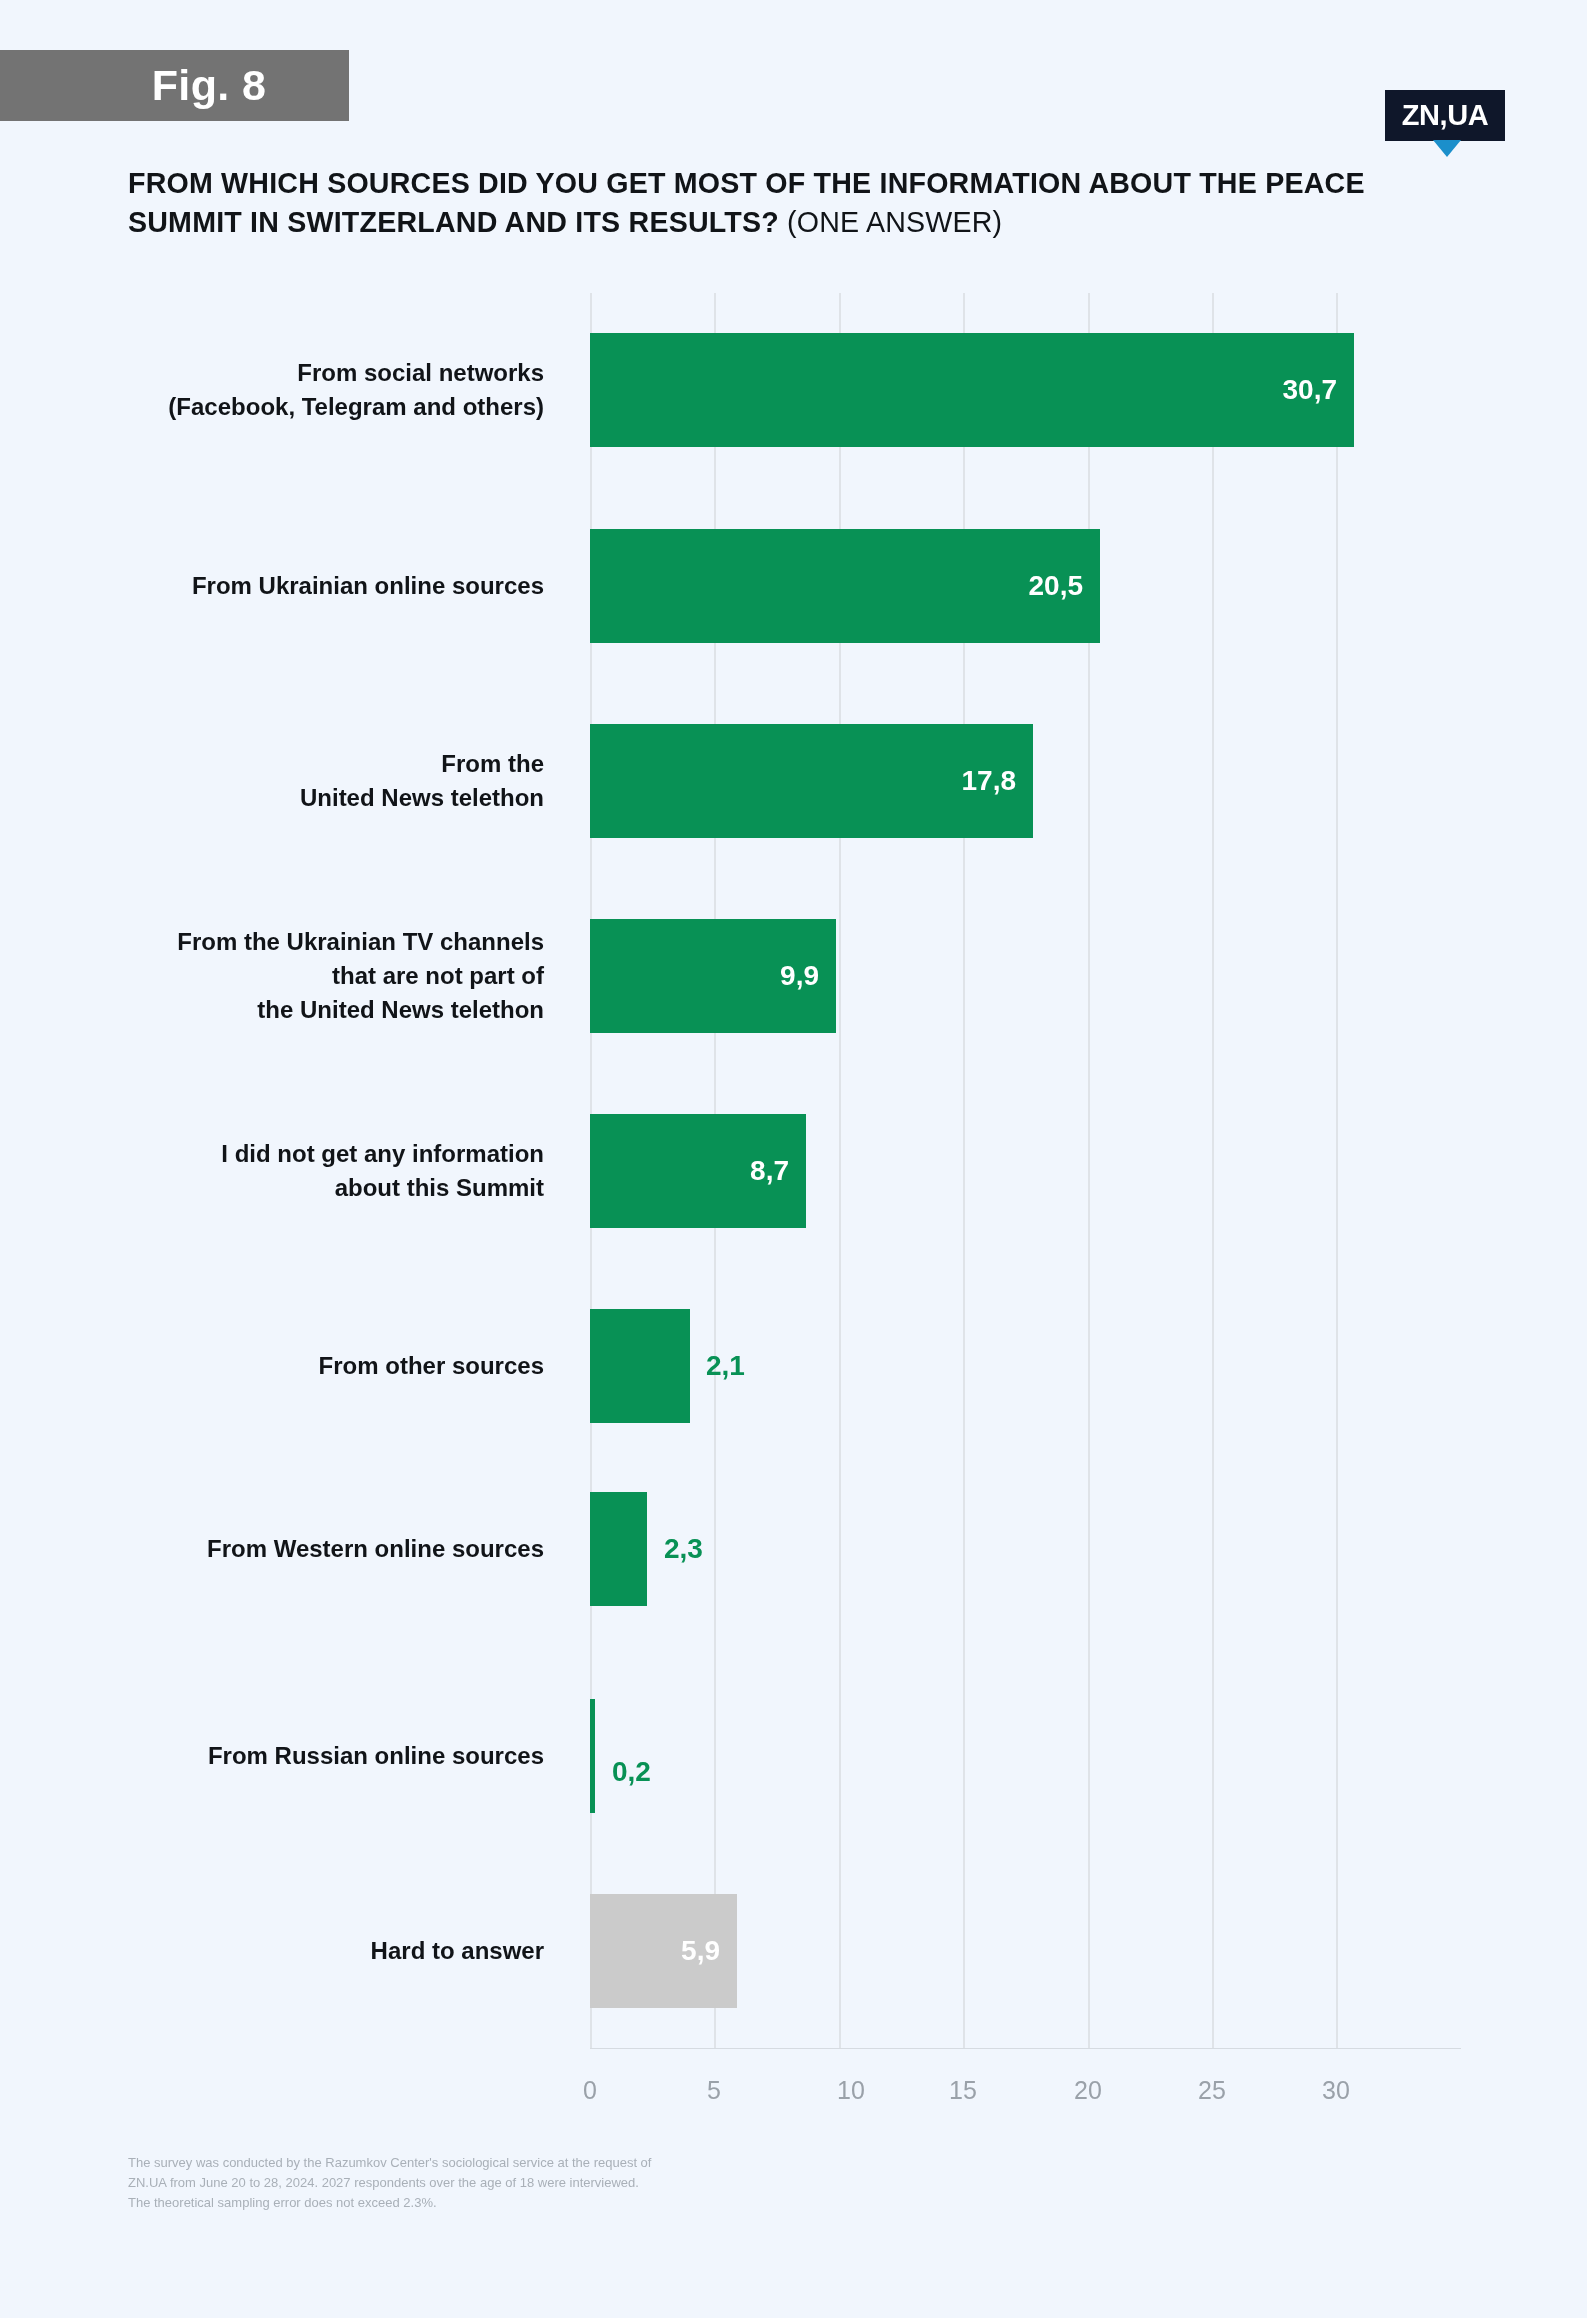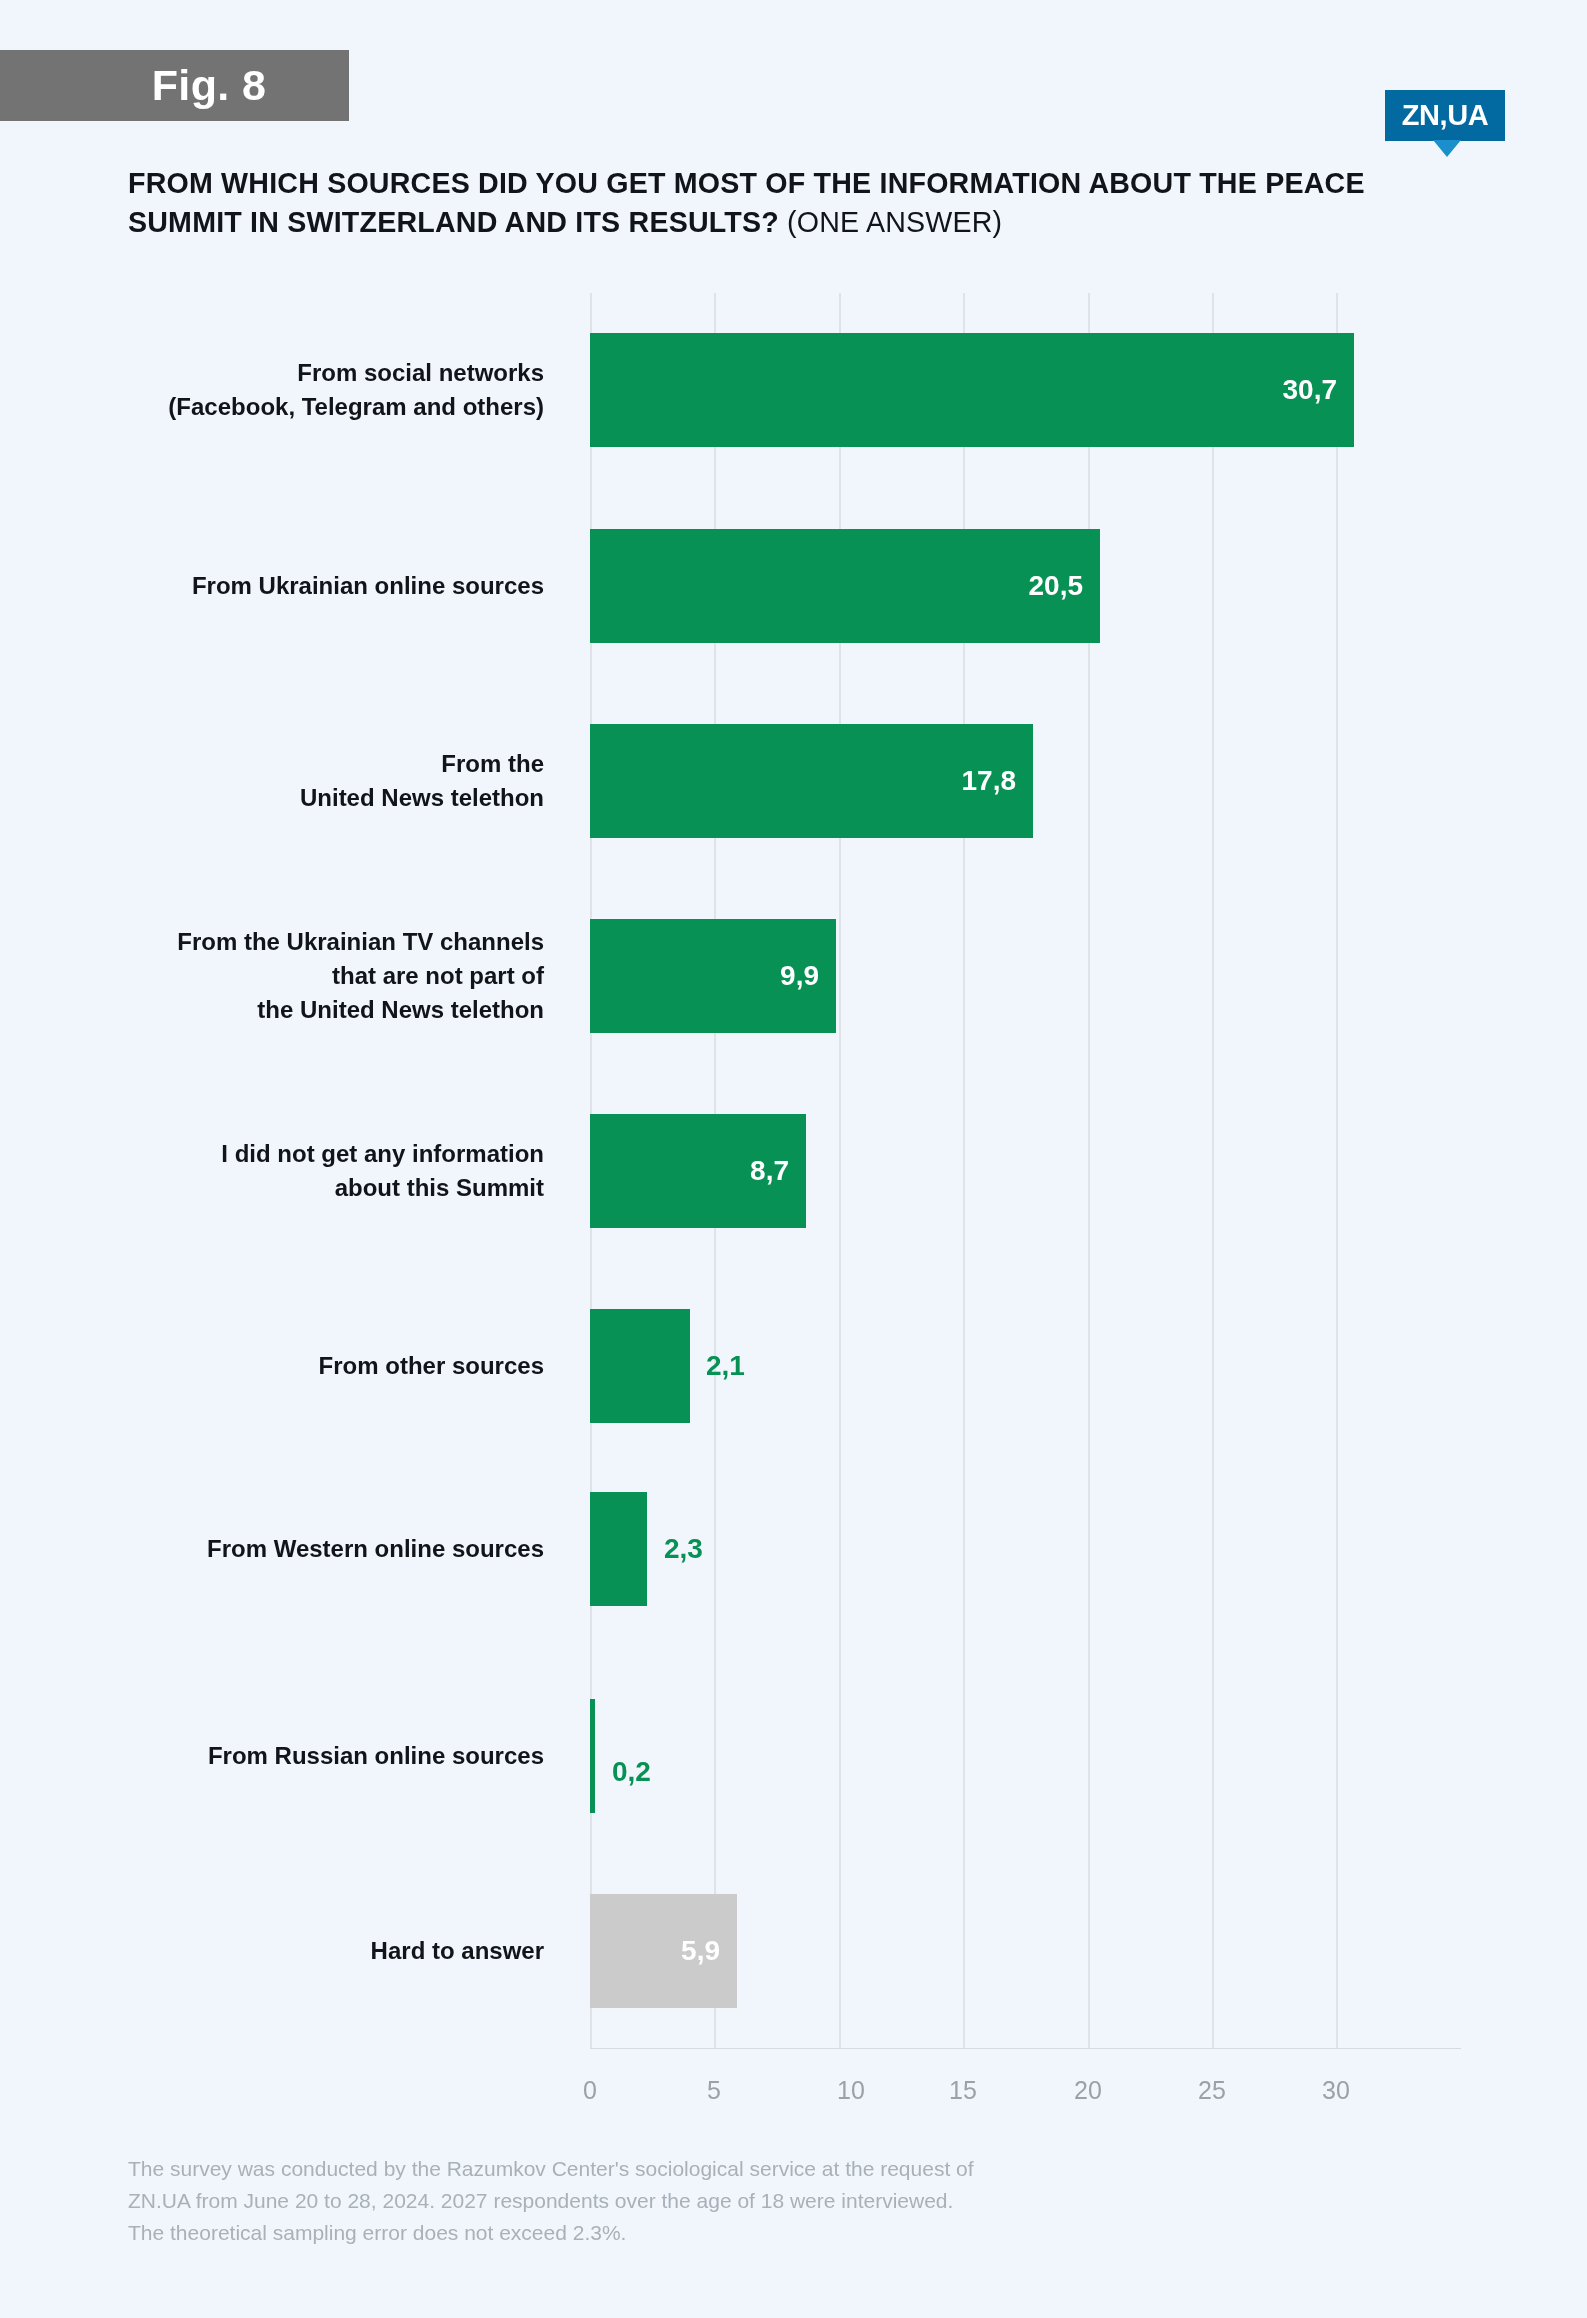--- a/index.html
+++ b/index.html
@@ -40,21 +40,21 @@
     right: 83px;
     top: 90px;
     width: 120px;
     height: 51px;
   }
   #brand-logo .logo-box {
     position: absolute;
     left: 0; top: 0;
     width: 120px;
     height: 51px;
-    background: #0369a1;
+    background: #0f172a;
     display: flex;
     align-items: center;
     justify-content: center;
   }
   #brand-logo .logo-text {
     color: #ffffff;
     font-size: 29px;
     font-weight: bold;
     letter-spacing: -0.4px;
     line-height: 1;
@@ -190,21 +190,21 @@
     font-size: 25px;
     font-weight: normal;
   }
 
   #footnote {
     position: absolute;
     left: 128px;
     top: 2153px;
     width: 1158px;
     color: #a9b0b8;
-    font-size: 21px;
+    font-size: 13px;
     line-height: 1.52;
     white-space: pre-line;
   }
 </style>
 </head>
 <body>
 
 <div id="fig-badge">
   <span class="badge-text">Fig. 8</span>
 </div>

